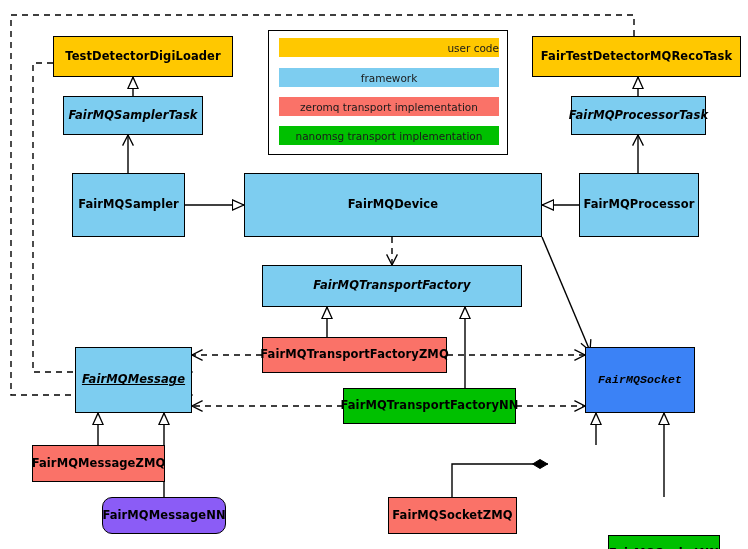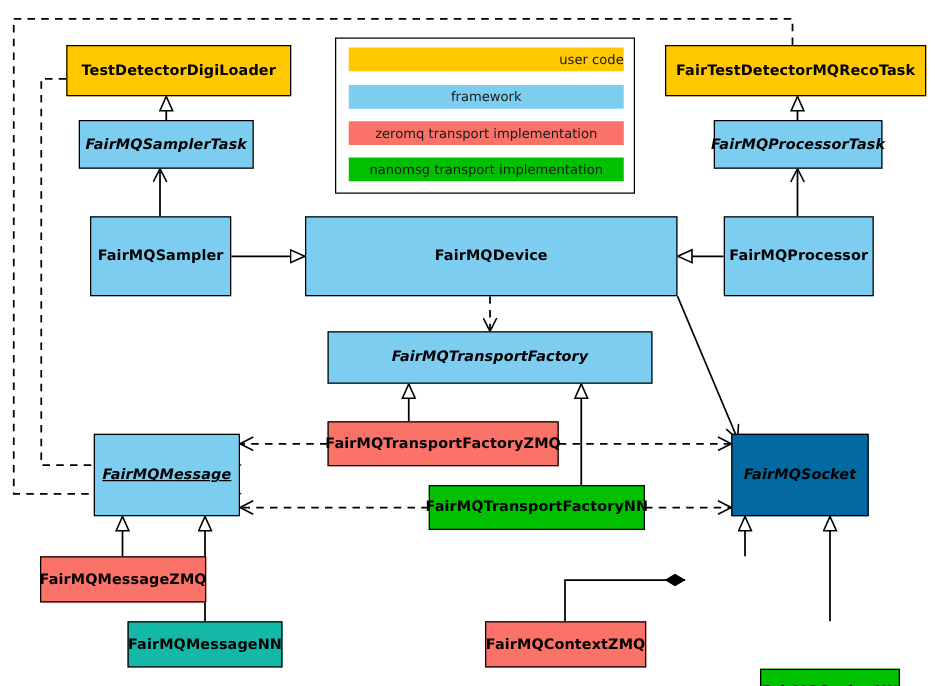--- a/index.html
+++ b/index.html
@@ -107,31 +107,31 @@
   </div>
   <div class="node" style="left:343px;top:388px;width:173px;height:36px;background:#00C000;">
     <span>FairMQTransportFactoryNN</span>
   </div>
   <div class="node abstract" style="left:75px;top:347px;width:117px;height:66px;background:#7DCDF0;text-decoration:underline;">
     <span>FairMQMessage</span>
   </div>
   <div class="node" style="left:32px;top:445px;width:133px;height:37px;background:#FA7268;">
     <span>FairMQMessageZMQ</span>
   </div>
-  <div class="node" style="left:102px;top:497px;width:124px;height:37px;background:#14b8a6;">
+  <div class="node" style="left:102px;top:497px;width:124px;height:37px;background:#8b5cf6;border-radius:10px;">
     <span>FairMQMessageNN</span>
   </div>
-  <div class="node abstract" style="left:585px;top:347px;width:110px;height:66px;background:#0369a1;">
+  <div class="node abstract" style="left:585px;top:347px;width:110px;height:66px;background:#3b82f6;font-family:Liberation Mono, monospace;">
     <span>FairMQSocket</span>
   </div>
   <div class="node" style="left:608px;top:497px;width:112px;height:37px;background:#00C000;margin-top:38px;">
     <span>FairMQSocketNN</span>
   </div>
   <div class="node" style="left:388px;top:497px;width:129px;height:37px;background:#FA7268;">
-    <span>FairMQContextZMQ</span>
+    <span>FairMQSocketZMQ</span>
   </div>
 
   <div class="legend" style="left:268px;top:30px;width:240px;height:125px;">
     <div class="legend-row" style="top:7px;width:220px;height:19px;background:#FFC800;justify-content:flex-end;">
       <span>user code</span>
     </div>
     <div class="legend-row" style="top:37px;width:220px;height:19px;background:#7DCDF0;">
       <span>framework</span>
     </div>
     <div class="legend-row" style="top:66px;width:220px;height:19px;background:#FA7268;">

